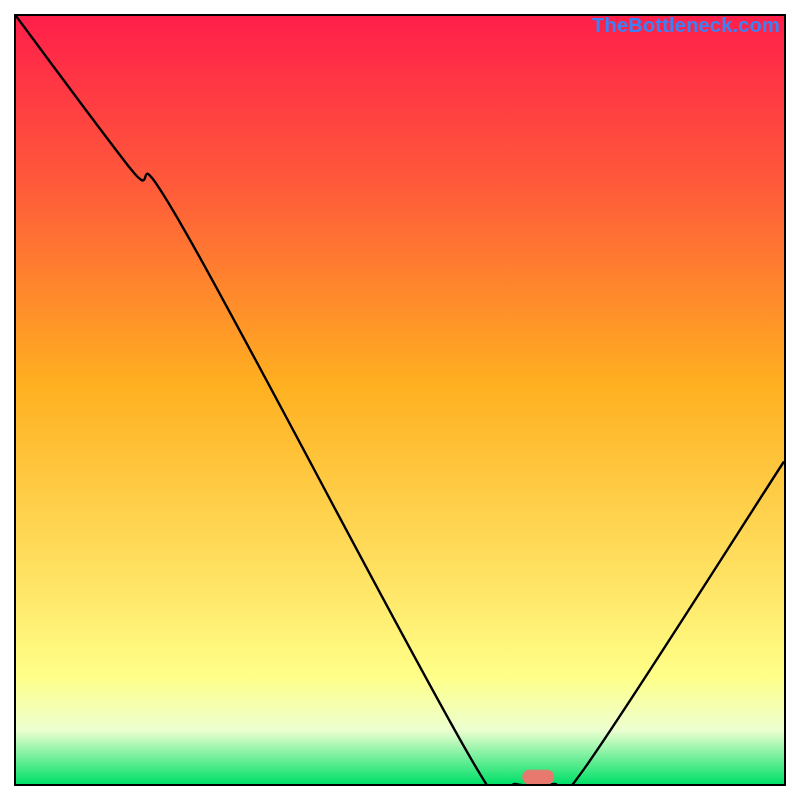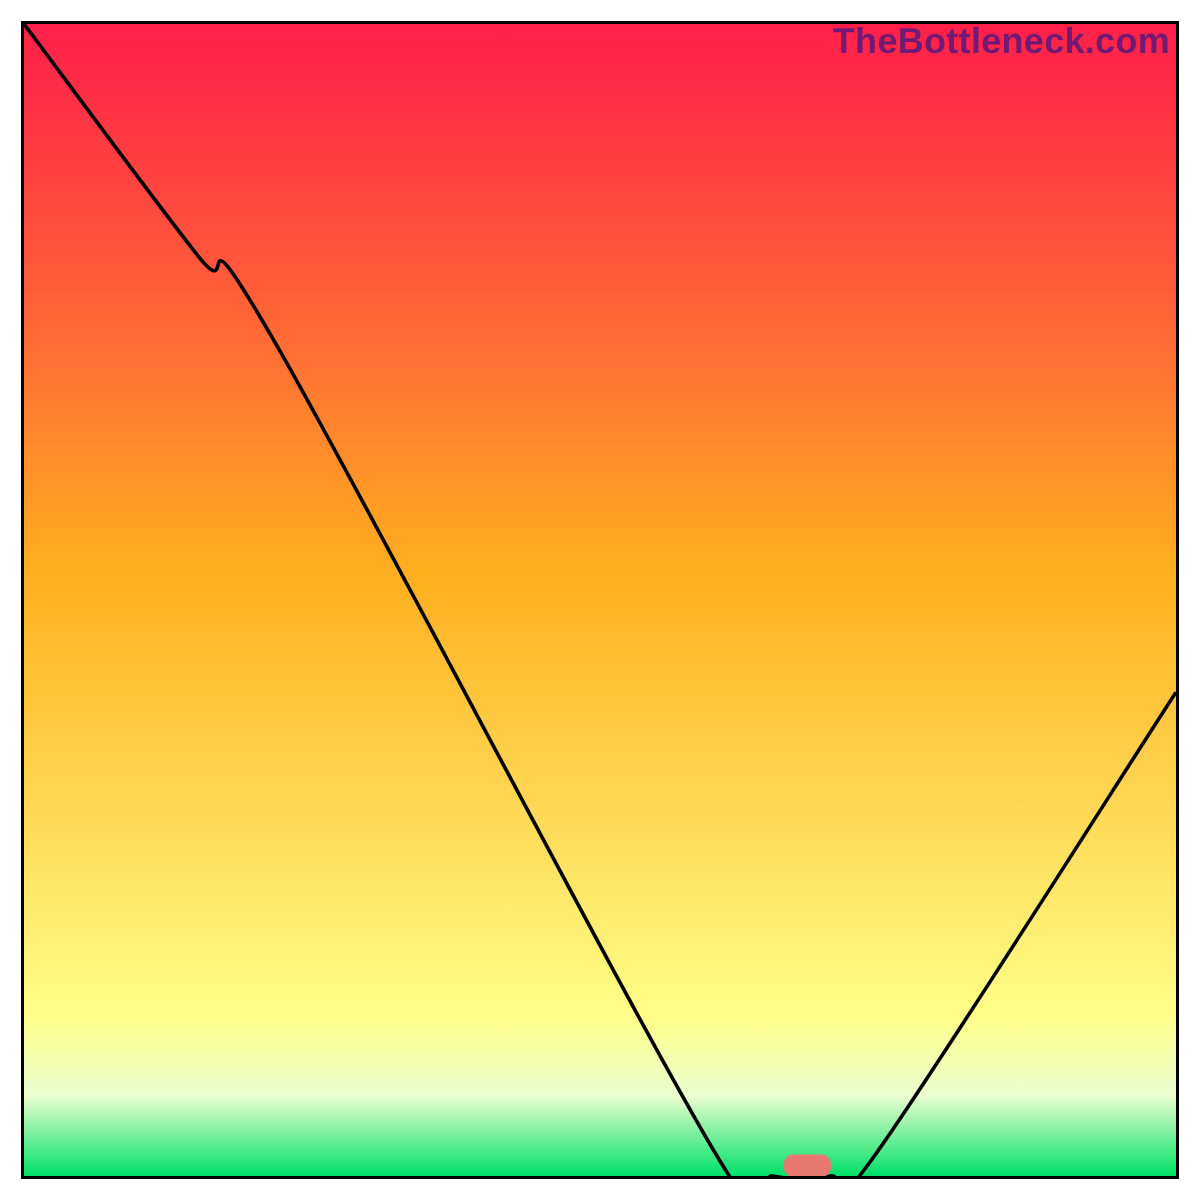--- a/index.html
+++ b/index.html
@@ -18,23 +18,23 @@
     width: 772px;
     height: 772px;
     border: 2px solid #000;
     box-sizing: border-box;
     overflow: hidden;
   }
   .attribution {
     position: absolute;
     top: 14px;
     right: 20px;
-    font-size: 24px;
+    font-size: 20px;
     font-weight: 600;
-    color: #701a75;
+    color: #3b82f6;
     letter-spacing: 0.2px;
     z-index: 10;
   }
   svg.plot {
     display: block;
     width: 100%;
     height: 100%;
   }
 </style>
 </head>

